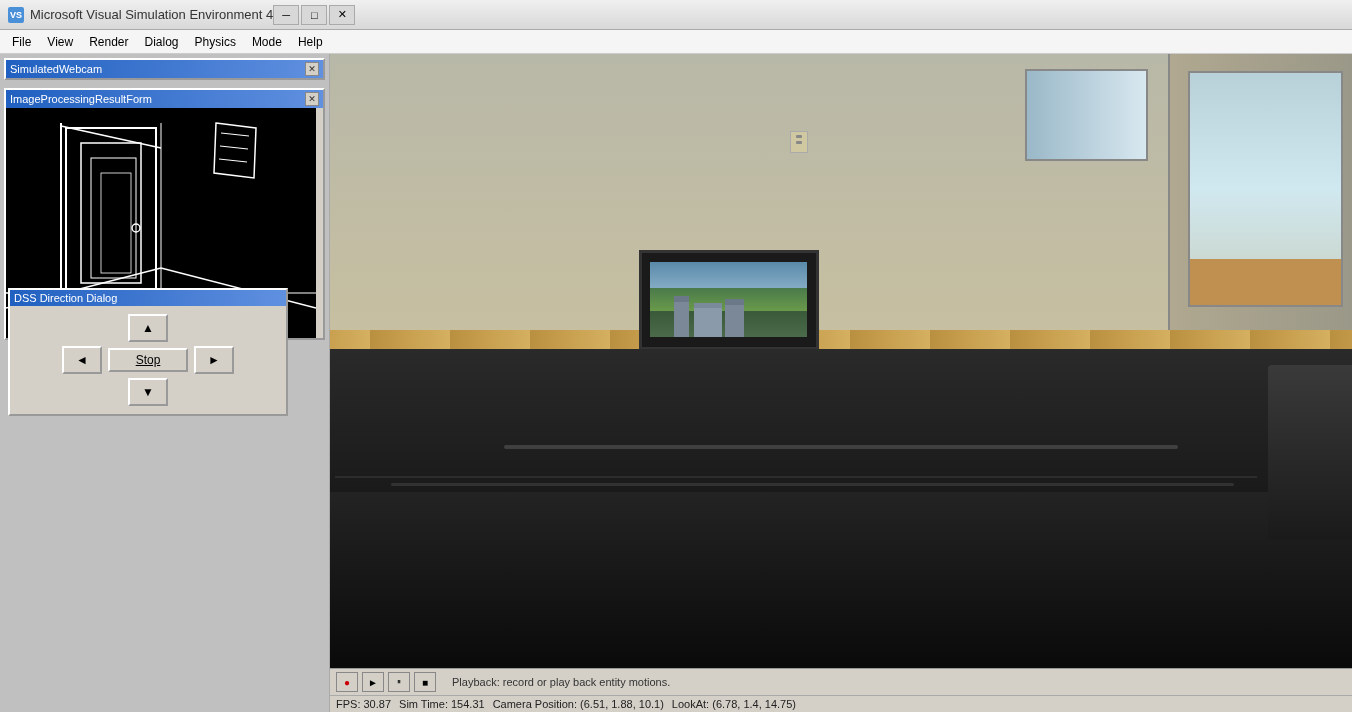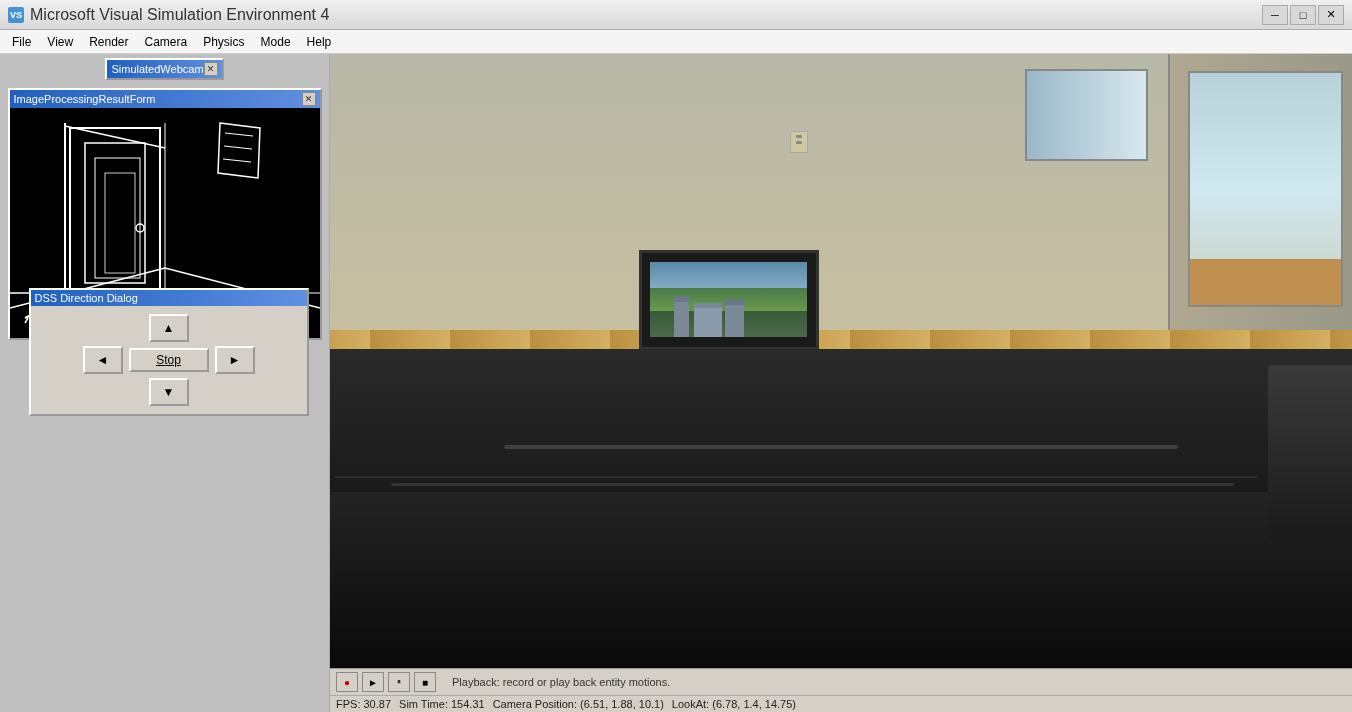--- a/index.html
+++ b/index.html
@@ -9,21 +9,21 @@
       overflow: hidden;
       background: #c0c0c0;
       font-family: 'Segoe UI', Tahoma, sans-serif;
       font-size: 12px;
     }
 
     
     #title-bar {
       display: flex;
       align-items: center;
-      justify-content: space-between;
+      justify-content: flex-start;
       background: linear-gradient(to bottom, #f0f0f0, #d8d8d8);
       height: 30px;
       padding: 0 8px;
       border-bottom: 1px solid #aaa;
     }
     #title-bar-left {
       display: flex;
       align-items: center;
       gap: 6px;
     }
@@ -32,21 +32,21 @@
       height: 16px;
       background: #4a90d9;
       border-radius: 2px;
       display: flex;
       align-items: center;
       justify-content: center;
       font-size: 10px;
       color: white;
     }
     #title-bar-title {
-      font-size: 16px;
+      font-size: 13px;
       color: #333;
     }
     #title-bar-controls {
       display: flex;
       gap: 2px;
     }
     .title-btn {
       width: 26px;
       height: 20px;
       background: #d8d8d8;
@@ -81,21 +81,20 @@
     }
 
     
     #left-panel {
       width: 330px;
       min-width: 330px;
       background: #c0c0c0;
       display: flex;
       flex-direction: column;
       border-right: 1px solid #aaa;
-      align-items: center;
     }
 
     
     #webcam-window {
       background: #d4d0c8;
       border: 2px solid #999;
       border-top: 2px solid #fff;
       border-left: 2px solid #fff;
       margin: 4px;
       flex-shrink: 0;
@@ -448,21 +447,21 @@
     <button class="title-btn">─</button>
     <button class="title-btn">□</button>
     <button class="title-btn">✕</button>
   </div>
 </div>
 
 <div id="menu-bar">
   <span class="menu-item">File</span>
   <span class="menu-item">View</span>
   <span class="menu-item">Render</span>
-  <span class="menu-item">Camera</span>
+  <span class="menu-item">Dialog</span>
   <span class="menu-item">Physics</span>
   <span class="menu-item">Mode</span>
   <span class="menu-item">Help</span>
 </div>
 
 <div id="main-layout">
 
   <div id="left-panel">
 
     <div id="webcam-window">

